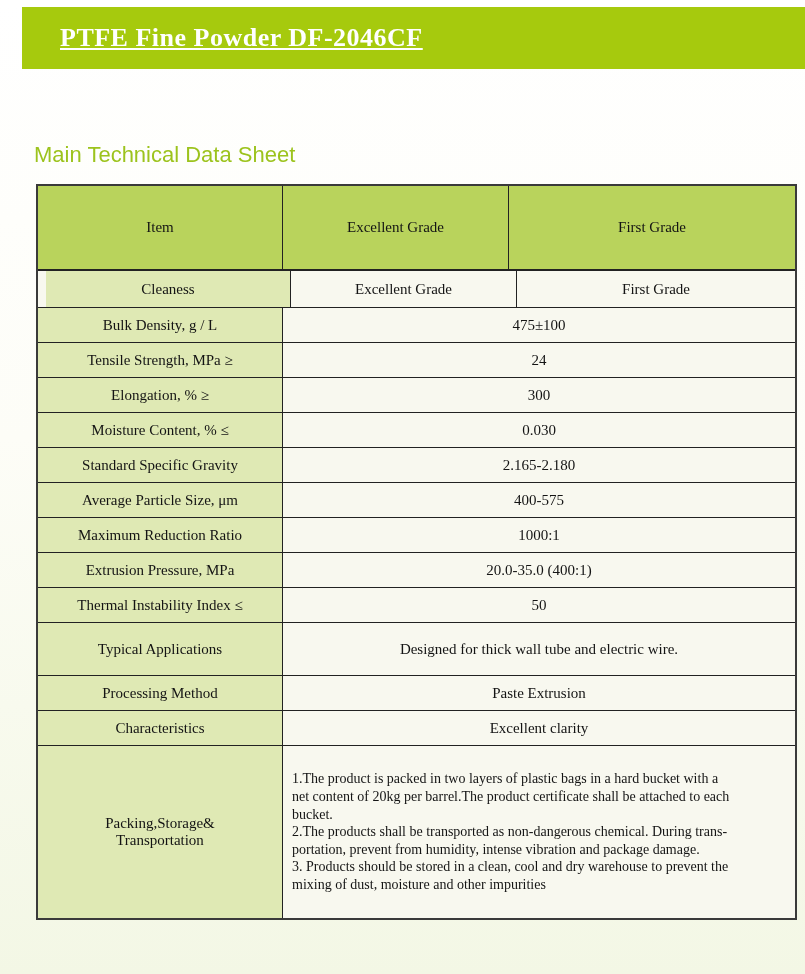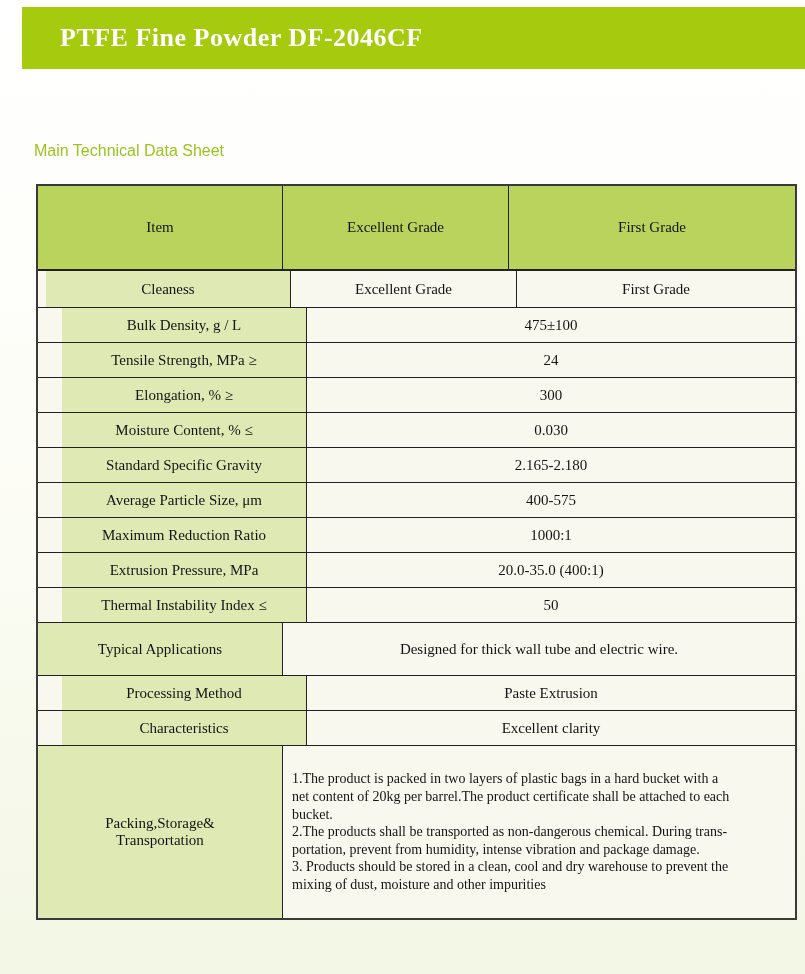--- a/index.html
+++ b/index.html
@@ -21,27 +21,28 @@
     display: flex;
     align-items: center;
   }
   .banner h1 {
     padding-left: 38px;
     font-family: "Liberation Serif", "DejaVu Serif", serif;
     font-weight: 700;
     font-size: 26px;
     letter-spacing: 0.5px;
     color: #ffffff;
+    text-decoration: underline;
   }
   .section-title {
     position: absolute;
     left: 34px; top: 142px;
     font-family: "Liberation Sans", "DejaVu Sans", sans-serif;
     font-weight: 400;
-    font-size: 16px;
+    font-size: 22px;
     color: #9cc31d;
   }
   .datasheet {
     position: absolute;
     left: 36px; top: 184px;
     width: 761px;
     border: 2px solid #3a3a3a;
     background: #f8f8ef;
     font-size: 15px;
   }
@@ -88,21 +89,21 @@
   }
   .row .value.pre {
     justify-content: flex-start;
     text-align: left;
     white-space: pre-line;
     padding: 8px 10px 8px 9px;
     font-size: 14px;
     line-height: 1.26;
   }
   .h-head2 { height: 37px; padding-left: 8px; }
-  .h-std   { height: 35px; padding-left: 24px; }
+  .h-std   { height: 35px; }
   .h-app   { height: 53px; }
   .h-pack  { height: 173px; }
 </style>
 </head>
 <body>
 
 <div class="page">
 
   <header class="banner">
     <h1>PTFE Fine Powder DF-2046CF</h1>

